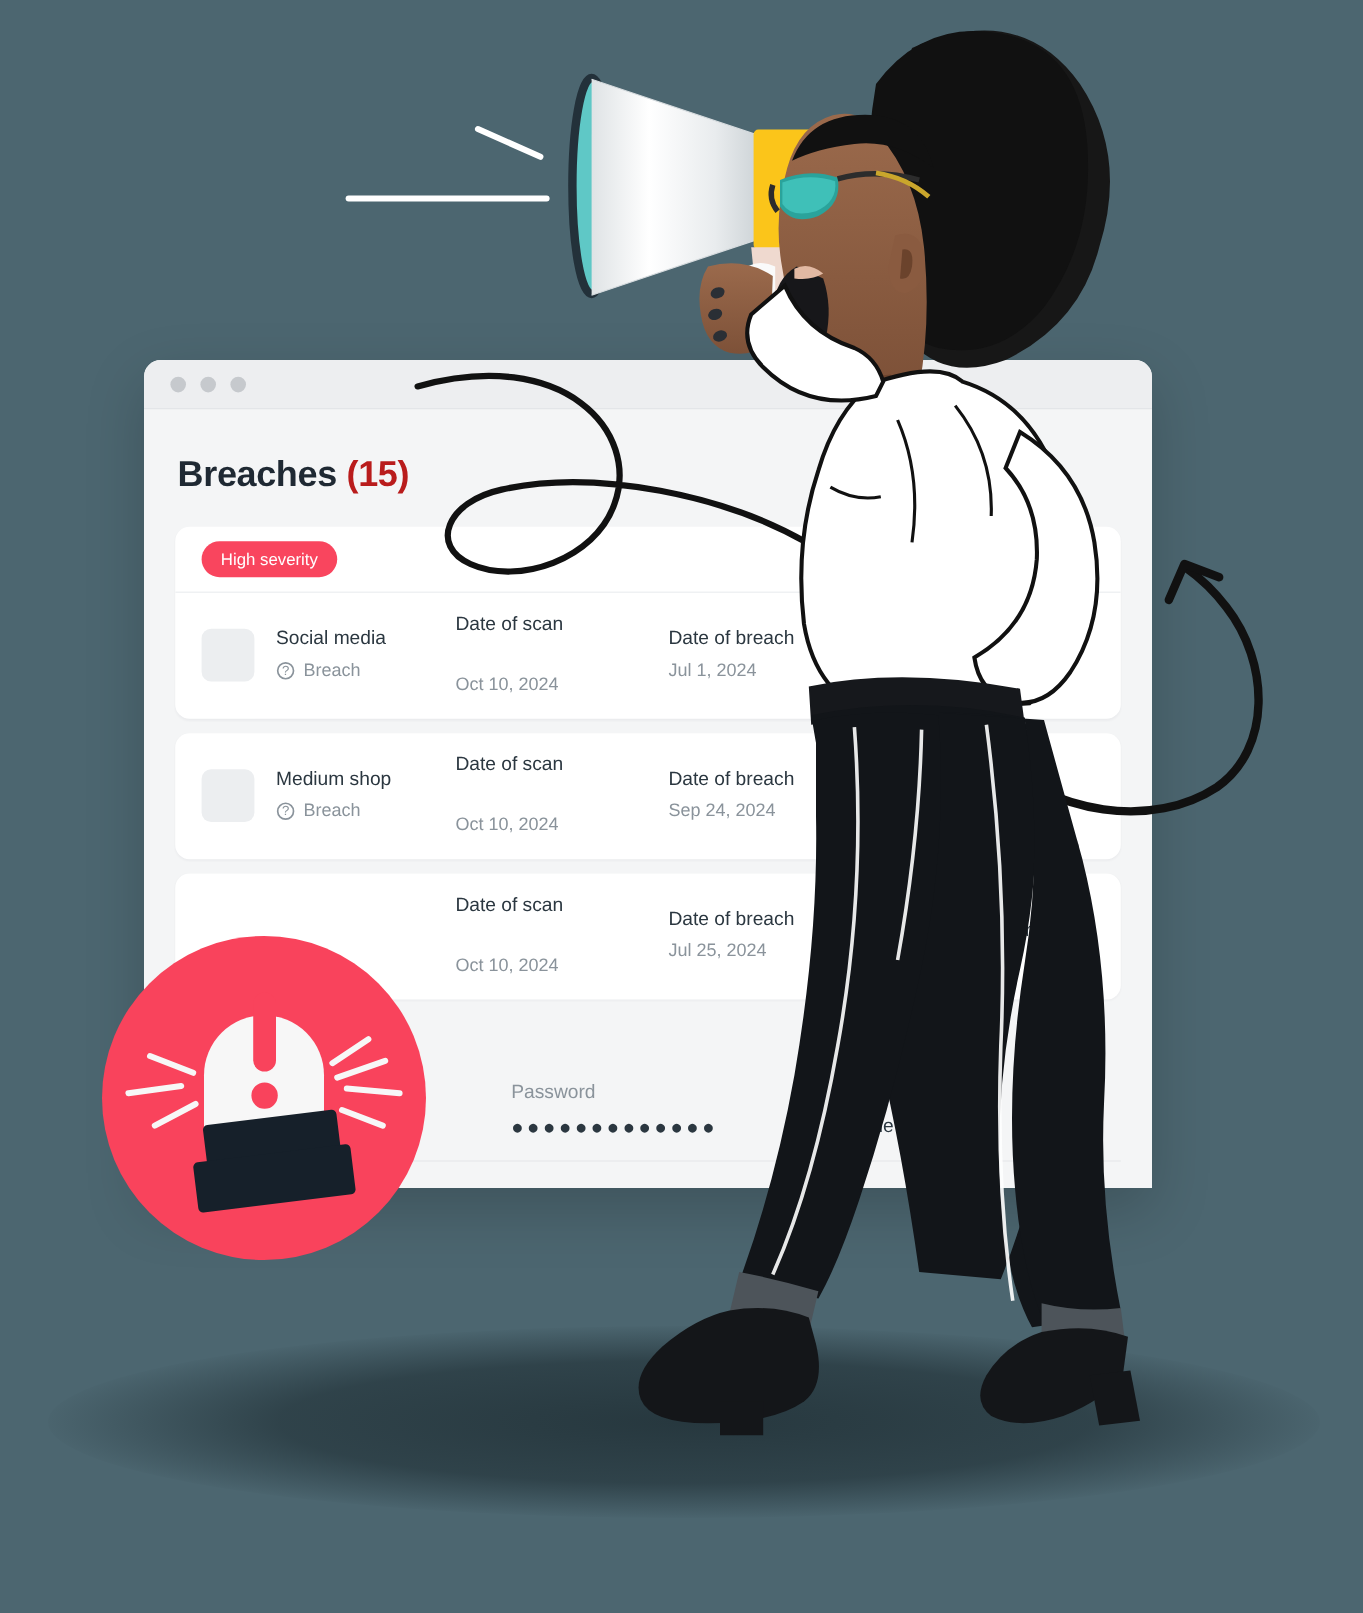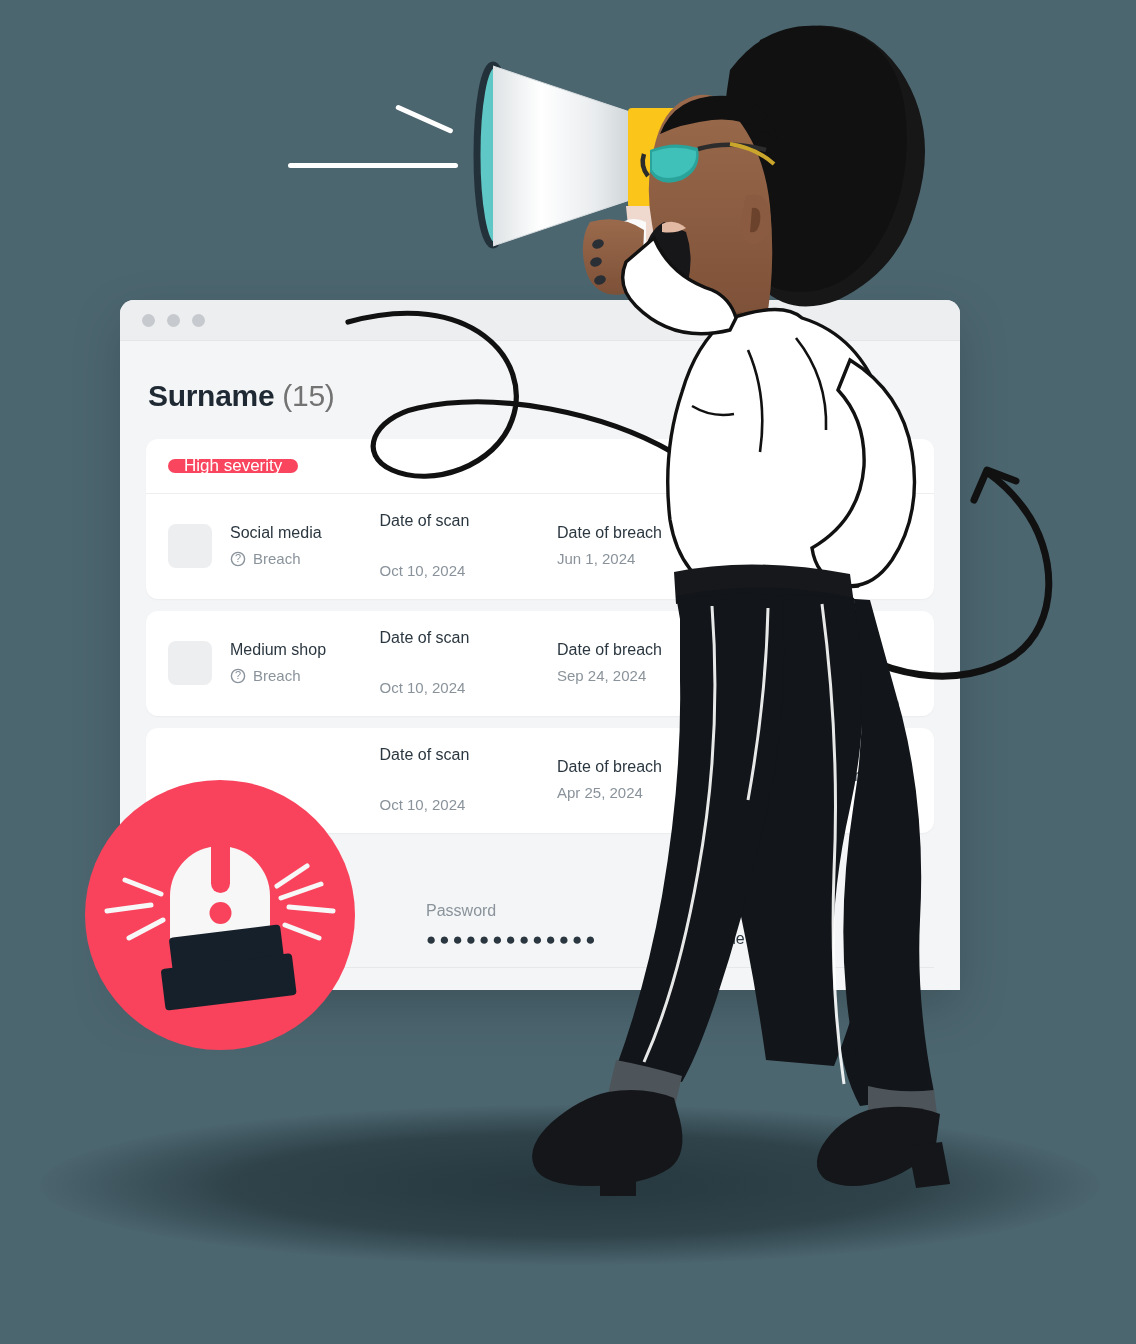--- a/index.html
+++ b/index.html
@@ -25,28 +25,28 @@
     box-shadow:0 18px 50px rgba(0,0,0,.18);
   }
   .titlebar{height:40px;background:#edeef0;display:flex;align-items:center;padding-left:22px;gap:12px;
             border-bottom:1px solid #e3e5e8;}
   .dot{width:13px;height:13px;border-radius:50%;background:#c6c9cd;}
 
   .page-title{
     margin:38px 0 0 28px;
     font-size:30px;font-weight:700;color:#1f2933;letter-spacing:-.3px;
   }
-  .page-title .count{color:#737373;font-weight:400;}
+  .page-title .count{color:#b91c1c;font-weight:700;}
 
   .cards{margin:26px 26px 0 26px;display:flex;flex-direction:column;gap:12px;}
 
   .card{background:#ffffff;border-radius:12px;overflow:hidden;box-shadow:0 1px 2px rgba(16,24,40,.04);}
   .card-head{height:54px;display:flex;align-items:center;padding:0 22px;border-bottom:1px solid #eceef0;}
   .badge{display:inline-flex;align-items:center;justify-content:center;
-         height:14px;padding:0 16px;border-radius:999px;font-size:17px;font-weight:500;white-space:nowrap;}
+         height:30px;padding:0 16px;border-radius:999px;font-size:14px;font-weight:500;white-space:nowrap;}
   .badge.high{background:#f9455e;color:#ffffff;}
   .badge.medium{background:#fcc100;color:#1f2933;}
   .badge.low{background:#ebedef;color:#3c4a54;}
   .head-right{margin-left:auto;display:flex;align-items:center;gap:24px;}
   .archived{font-size:16px;color:#6b7780;}
   .chev{width:20px;height:20px;display:block;}
   .chev path{stroke:#3c4a54;stroke-width:2.2;fill:none;stroke-linecap:round;stroke-linejoin:round;}
 
   .card-body{display:flex;align-items:center;padding:18px 22px 20px 22px;}
   .thumb{width:44px;height:44px;border-radius:8px;background:#eceef0;flex:none;}
@@ -98,21 +98,21 @@
 
   <div class="window">
 
     <div class="titlebar">
       <span class="dot"></span>
       <span class="dot"></span>
       <span class="dot"></span>
     </div>
 
     <h1 class="page-title">
-      <span>Surname</span>
+      <span>Breaches</span>
       <span class="count">(15)</span>
     </h1>
 
     <div class="cards">
 
       <div class="card">
         <div class="card-head">
           <span class="badge high">High severity</span>
           <div class="head-right">
             <span class="archived">Archived</span>
@@ -134,21 +134,21 @@
               </svg>
               <span>Breach</span>
             </span>
           </div>
           <div class="col scan">
             <span class="col-head">Date of scan</span>
             <span class="col-sub">Oct 10, 2024</span>
           </div>
           <div class="col breach">
             <span class="col-head">Date of breach</span>
-            <span class="col-sub">Jun 1, 2024</span>
+            <span class="col-sub">Jul 1, 2024</span>
           </div>
           <div class="col records">
             <span class="col-head">Number of records</span>
             <span class="col-sub"></span>
           </div>
         </div>
       </div>
 
       <div class="card">
         <div class="card-body">
@@ -184,21 +184,21 @@
           <div class="col name">
             <span class="col-head"></span>
             <span class="col-sub"></span>
           </div>
           <div class="col scan">
             <span class="col-head">Date of scan</span>
             <span class="col-sub">Oct 10, 2024</span>
           </div>
           <div class="col breach">
             <span class="col-head">Date of breach</span>
-            <span class="col-sub">Apr 25, 2024</span>
+            <span class="col-sub">Jul 25, 2024</span>
           </div>
           <div class="col records">
             <span class="col-head">Number of records</span>
             <span class="col-sub"></span>
           </div>
         </div>
       </div>
 
     </div>
 

